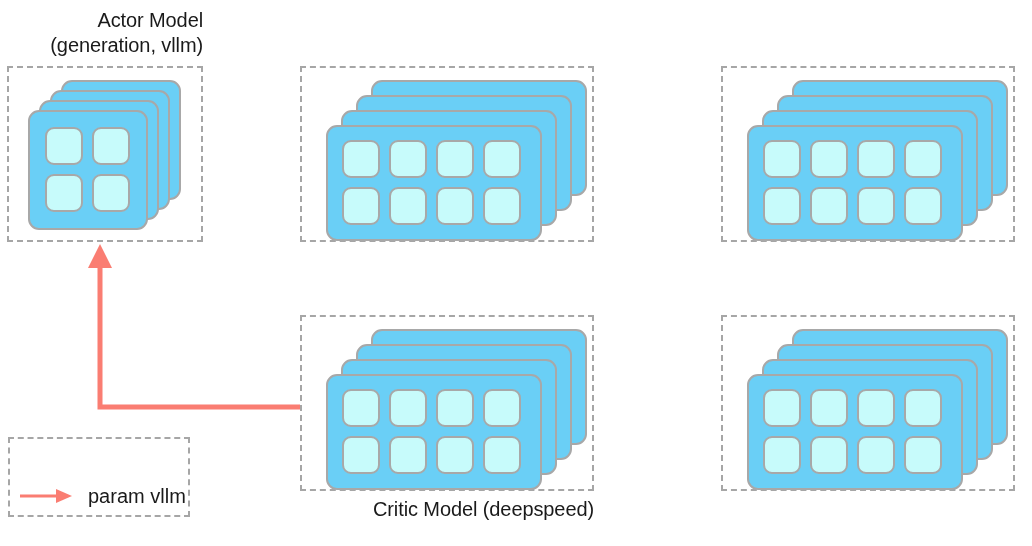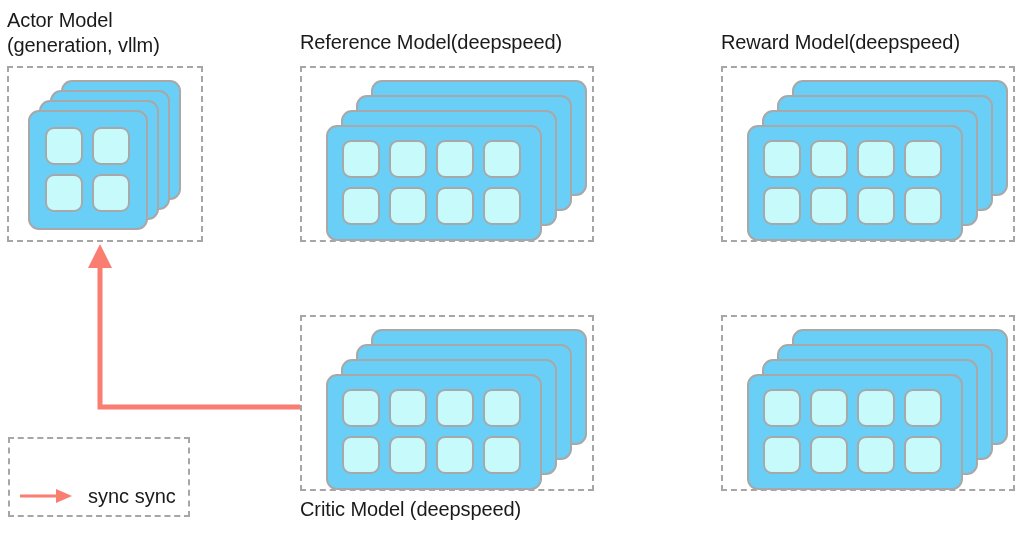--- a/index.html
+++ b/index.html
@@ -18,21 +18,21 @@
     background: #ffffff;
     overflow: hidden;
   }
 
   
   .group-title {
     position: absolute;
     font-size: 20px;
     line-height: 25px;
     color: #1a1a1a;
-    text-align: left;
+    text-align: right;
     white-space: pre-line;
     letter-spacing: -0.1px;
   }
 
   
   .dashed-box {
     position: absolute;
     border: 2px dashed #a6a6a6;
     box-sizing: border-box;
     background: transparent;
@@ -100,23 +100,21 @@
   }
 </style>
 </head>
 <body>
 
 <div id="canvas">
 
   <div class="group-title" style="left:7px; top:8px; width:196px;">Actor Model
 (generation, vllm)</div>
 
-  <div class="group-title" style="left:300px; top:30px; width:294px;">Reference Model(deepspeed)</div>
-
-  <div class="group-title" style="left:721px; top:30px; width:294px;">Reward Model(deepspeed)</div>
+
 
   <div class="group-title" style="left:300px; top:497px; width:294px;">Critic Model (deepspeed)</div>
 
 
   <div class="dashed-box" style="left:7px; top:66px; width:196px; height:176px;">
     <div class="stack">
       <div class="card" style="left:52px; top:12px;  width:120px; height:120px;"></div>
       <div class="card" style="left:41px; top:22px;  width:120px; height:120px;"></div>
       <div class="card" style="left:30px; top:32px;  width:120px; height:120px;"></div>
       <div class="card" style="left:19px; top:42px;  width:120px; height:120px;">
@@ -215,17 +213,17 @@
     <path d="M 300 407 L 100 407 L 100 262" fill="none" stroke="#FA7D72" stroke-width="5" stroke-linecap="butt" stroke-linejoin="miter"></path>
     <polygon points="100,244 112,268 88,268" fill="#FA7D72"></polygon>
   </svg>
 
   <div id="legend-box">
     <div id="legend-row">
       <svg width="60" height="20" viewBox="0 0 60 20">
         <line x1="2" y1="10" x2="40" y2="10" stroke="#FA7D72" stroke-width="3"></line>
         <polygon points="54,10 38,3 38,17" fill="#FA7D72"></polygon>
       </svg>
-      <span id="legend-label">sync sync</span>
+      <span id="legend-label">param vllm</span>
     </div>
   </div>
 
 </div>
 
 </body></html>

